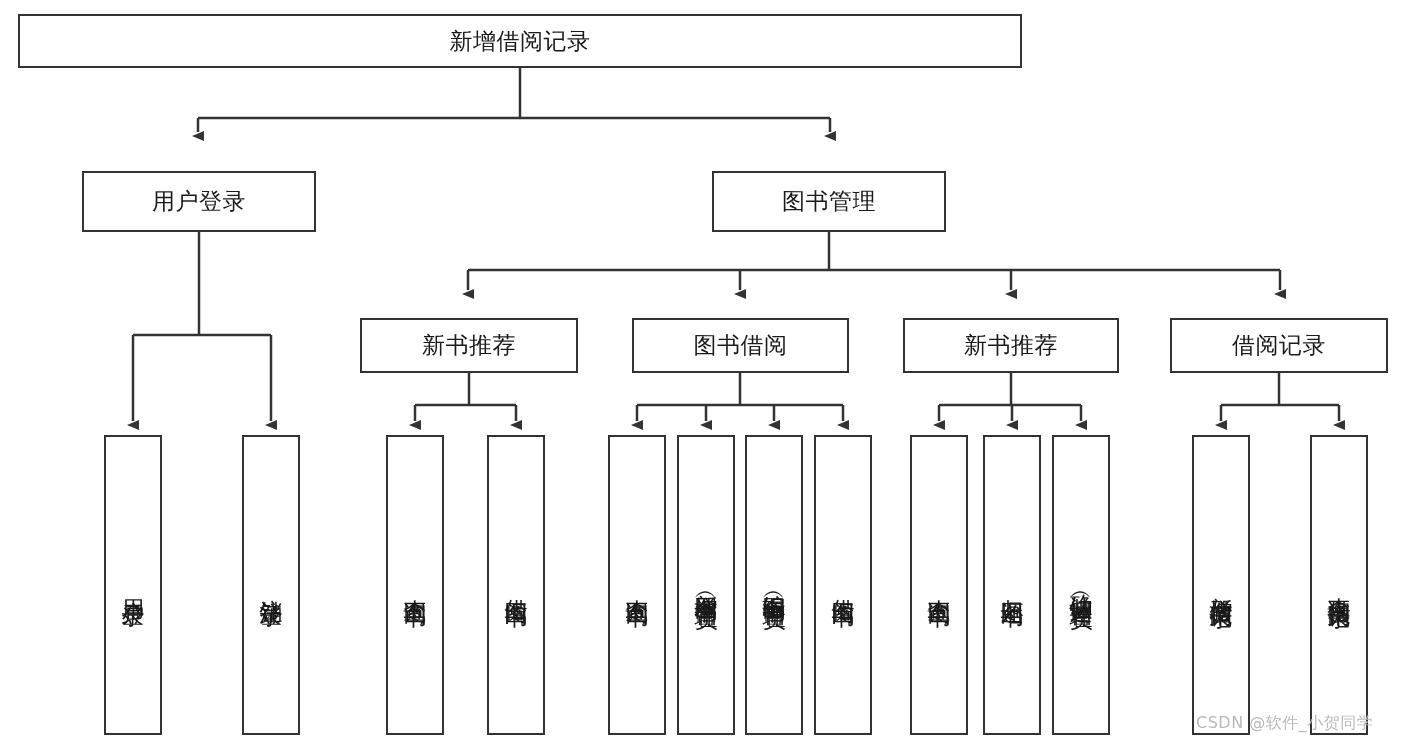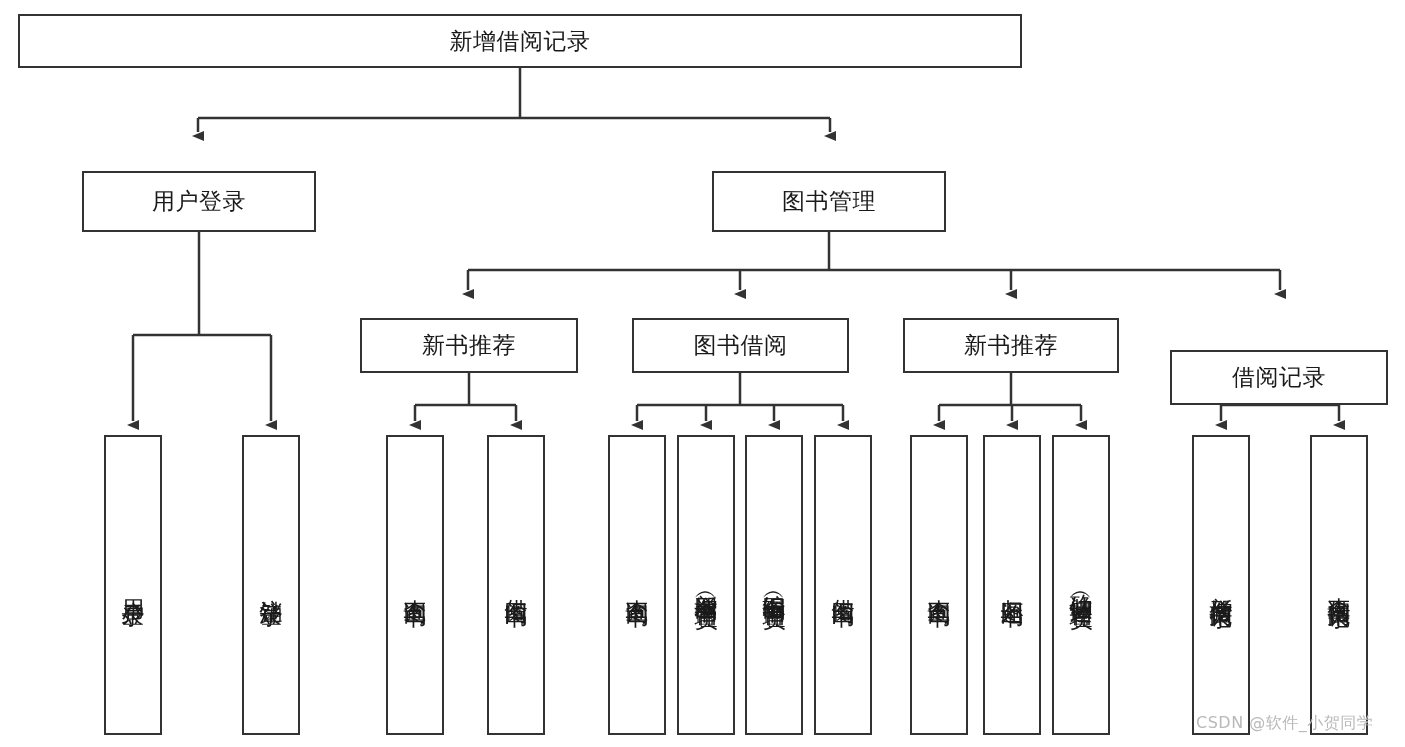--- a/index.html
+++ b/index.html
@@ -128,21 +128,21 @@
 
   <div class="node horiz" style="left:360px; top:318px; width:218px; height:55px;font-family:Liberation Mono, monospace;">
     <span>新书推荐</span>
   </div>
   <div class="node horiz" style="left:632px; top:318px; width:217px; height:55px;justify-content:center;">
     <span>图书借阅</span>
   </div>
   <div class="node horiz" style="left:903px; top:318px; width:216px; height:55px;">
     <span>新书推荐</span>
   </div>
-  <div class="node horiz" style="left:1170px; top:318px; width:218px; height:55px;margin-top:32px;">
+  <div class="node horiz" style="left:1170px; top:318px; width:218px; height:55px;">
     <span>借阅记录</span>
   </div>
 
   <div class="node vert" style="left:104px; top:435px; width:58px; height:300px;">
     <span class="vtxt">用户登录</span>
   </div>
   <div class="node vert" style="left:242px; top:435px; width:58px; height:300px;">
     <span class="vtxt">注销登录</span>
   </div>
   <div class="node vert" style="left:386px; top:435px; width:58px; height:300px;">

